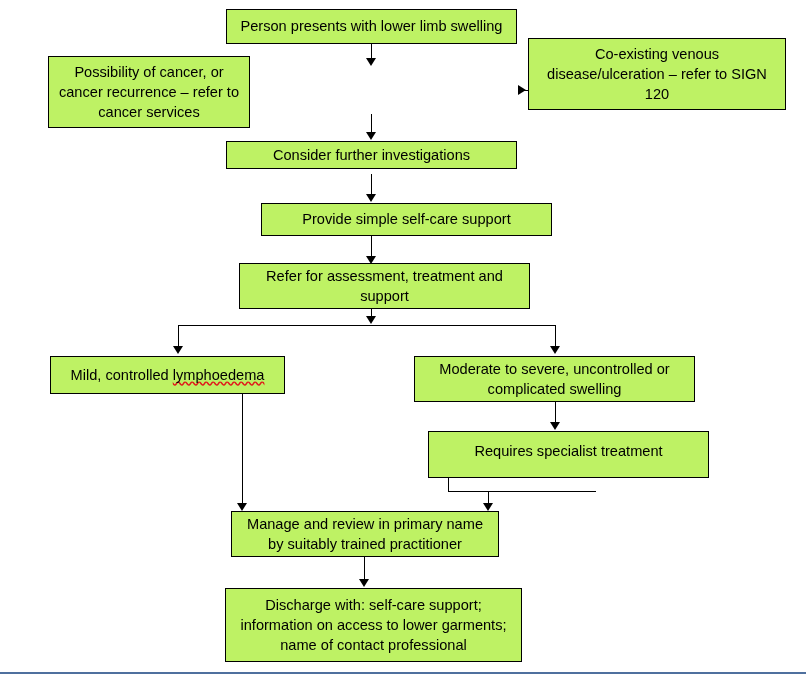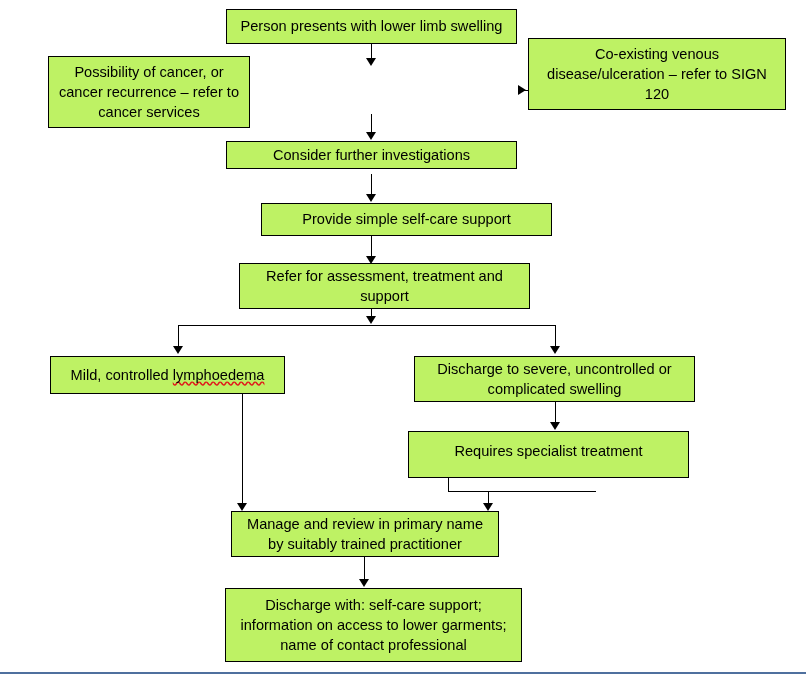--- a/index.html
+++ b/index.html
@@ -148,27 +148,27 @@
   <div class="arrow-down" style="left:173px; top:346px;"></div>
 
   <div class="vline" style="left:555px; top:325px; height:22px;"></div>
   <div class="arrow-down" style="left:550px; top:346px;"></div>
 
   <div class="node" style="left:50px; top:356px; width:235px; height:38px;">
     <span><span>Mild, controlled </span><span class="misspelled">lymphoedema</span></span>
   </div>
 
   <div class="node" style="left:414px; top:356px; width:281px; height:46px;">
-    <span>Discharge to severe, uncontrolled or complicated swelling</span>
+    <span>Moderate to severe, uncontrolled or complicated swelling</span>
   </div>
 
   <div class="vline" style="left:555px; top:402px; height:22px;"></div>
   <div class="arrow-down" style="left:550px; top:422px;"></div>
 
-  <div class="node top-align" style="left:408px; top:431px; width:281px; height:47px;">
+  <div class="node top-align" style="left:428px; top:431px; width:281px; height:47px;">
     <span>Requires specialist treatment</span>
   </div>
 
   <div class="vline" style="left:242px; top:394px; height:111px;"></div>
   <div class="arrow-down" style="left:237px; top:503px;"></div>
 
   <div class="vline" style="left:448px; top:478px; height:14px;"></div>
   <div class="hline" style="left:448px; top:491px; width:148px;"></div>
   <div class="vline" style="left:488px; top:491px; height:14px;"></div>
   <div class="arrow-down" style="left:483px; top:503px;"></div>

